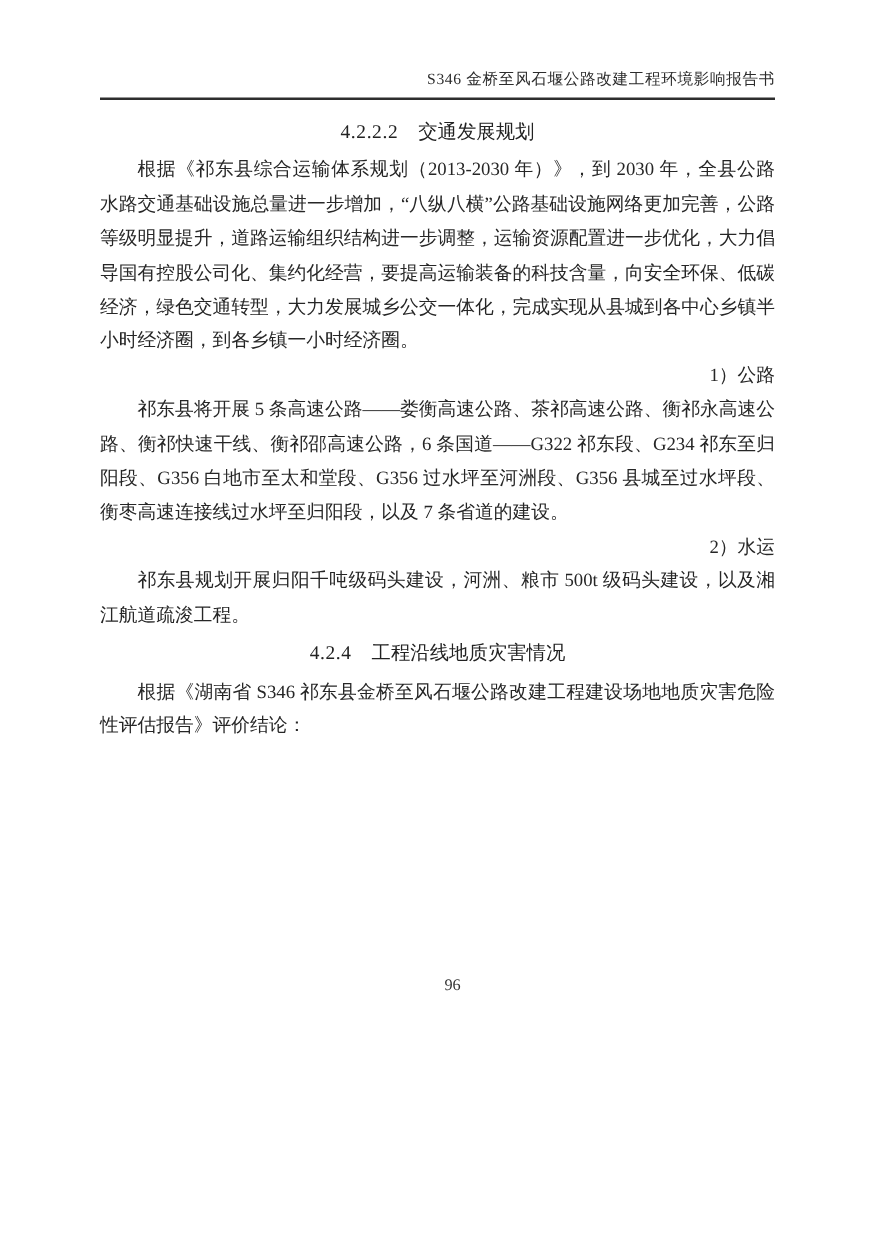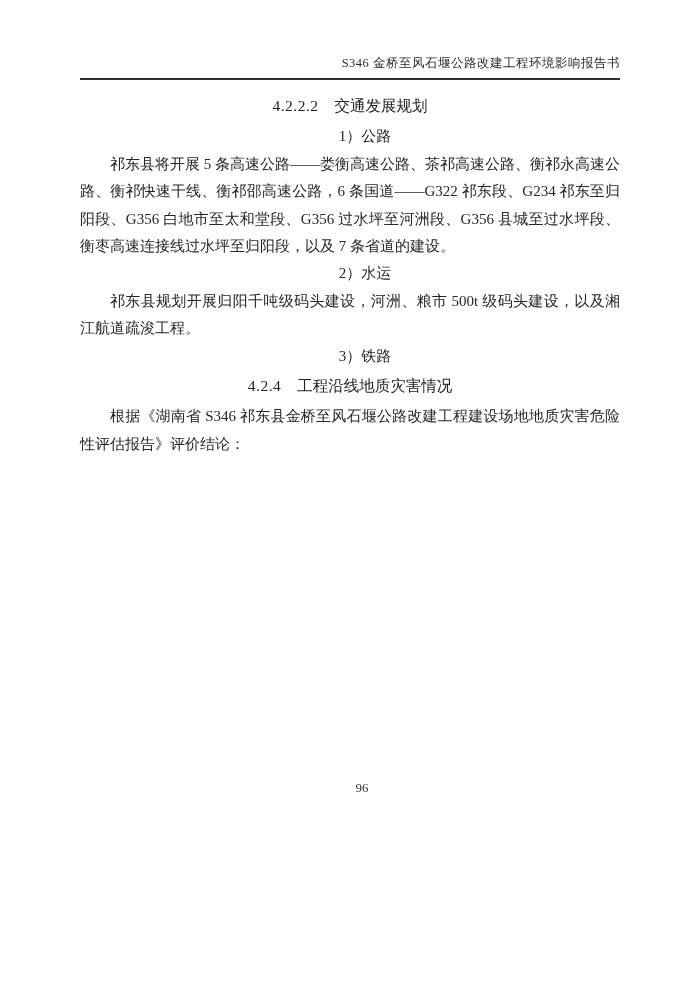--- a/index.html
+++ b/index.html
@@ -47,21 +47,21 @@
     text-align: center;
     margin: 2px 0 4px 0;
     color: #222222;
   }
   .block.heading .hnum {
     font-family: "Liberation Serif", "DejaVu Serif", serif;
     padding-right: 16px;
     letter-spacing: 0.5px;
   }
   .block.para { text-indent: 2em; }
-  .block.subitem { text-indent: 2em; text-align: center; }
+  .block.subitem { text-indent: 2em; text-align: right; }
   .doc-footer {
     position: absolute;
     bottom: 50px;
     left: 0;
     right: 0;
     text-align: center;
     font-family: "Liberation Serif", "DejaVu Serif", serif;
     font-size: 13px;
     color: #333333;
     margin-left: 24px;
@@ -70,25 +70,25 @@
 </head>
 <body>
 
 <div class="page">
   <div class="doc-header">
     <span>S346 金桥至风石堰公路改建工程环境影响报告书</span>
   </div>
 
   <div class="doc-content">
       <div class="block heading"><span class="hnum">4.2.2.2</span><span>交通发展规划</span></div>
+      <div class="block para">根据《祁东县综合运输体系规划（2013-2030 年）》，到 2030 年，全县公路水路交通基础设施总量进一步增加，“八纵八横”公路基础设施网络更加完善，公路等级明显提升，道路运输组织结构进一步调整，运输资源配置进一步优化，大力倡导国有控股公司化、集约化经营，要提高运输装备的科技含量，向安全环保、低碳经济，绿色交通转型，大力发展城乡公交一体化，完成实现从县城到各中心乡镇半小时经济圈，到各乡镇一小时经济圈。</div>
       <div class="block subitem">1）公路</div>
       <div class="block para">祁东县将开展 5 条高速公路——娄衡高速公路、茶祁高速公路、衡祁永高速公路、衡祁快速干线、衡祁邵高速公路，6 条国道——G322 祁东段、G234 祁东至归阳段、G356 白地市至太和堂段、G356 过水坪至河洲段、G356 县城至过水坪段、衡枣高速连接线过水坪至归阳段，以及 7 条省道的建设。</div>
       <div class="block subitem">2）水运</div>
       <div class="block para">祁东县规划开展归阳千吨级码头建设，河洲、粮市 500t 级码头建设，以及湘江航道疏浚工程。</div>
-      <div class="block subitem">3）铁路</div>
       <div class="block heading"><span class="hnum">4.2.4</span><span>工程沿线地质灾害情况</span></div>
       <div class="block para">根据《湖南省 S346 祁东县金桥至风石堰公路改建工程建设场地地质灾害危险性评估报告》评价结论：</div>
     </div>
 
   <div class="doc-footer">
     <span>96</span>
   </div>
 </div>
 
 </body></html>

